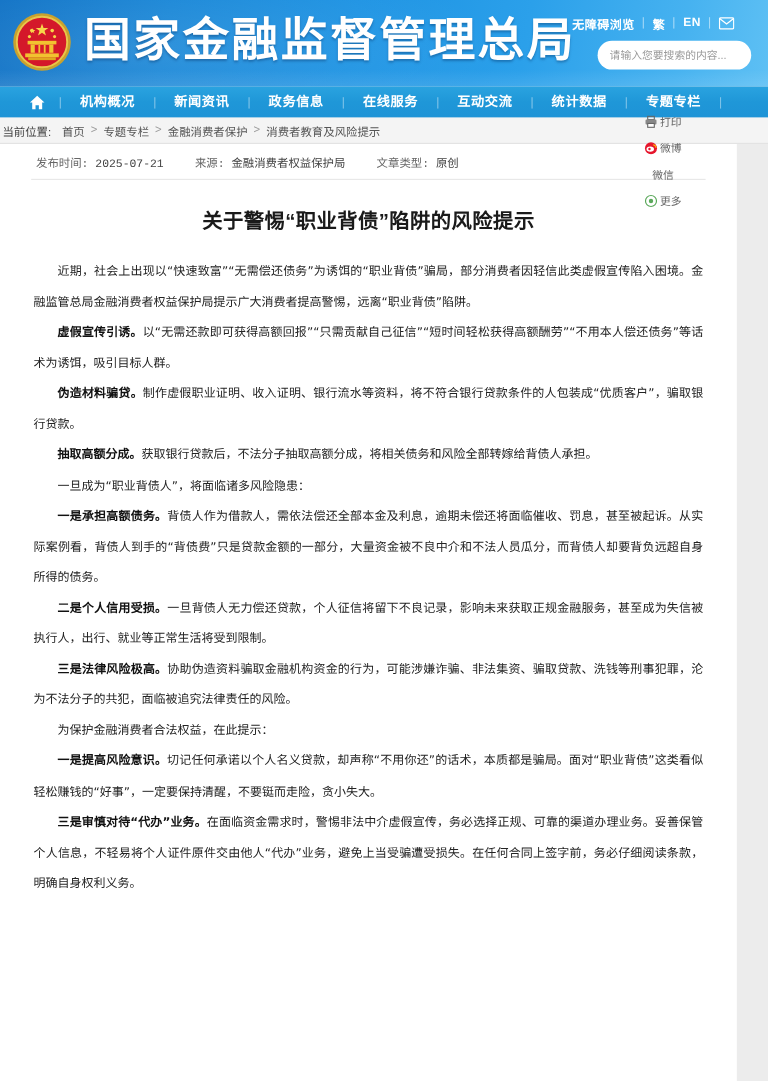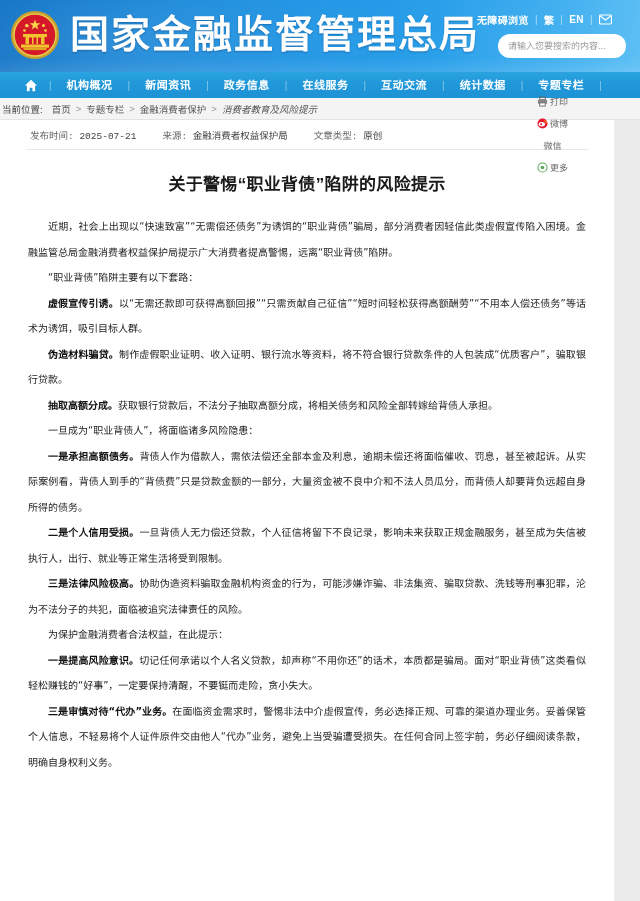--- a/index.html
+++ b/index.html
@@ -121,21 +121,21 @@
     align-items: center;
     padding-left: 2px;
     font-size: 9.5px;
     color: #555;
     white-space: nowrap;
     gap: 3px;
   }
   .breadcrumb .bc-label { color: #444; padding-right: 6px; }
   .breadcrumb a { color: #555; text-decoration: none; }
   .breadcrumb .bc-arrow { color: #999; padding: 0 2px; }
-  .breadcrumb .bc-current { color: #555; font-style: italic; }
+  .breadcrumb .bc-current { color: #555; }
 
   
   .content-wrap {
     width: 640px;
     background: #ececec;
     height: calc(901px - 72px - 26px - 22px);
   }
   .article {
     width: 614px;
     min-height: 100%;
@@ -349,21 +349,20 @@
             </span>
             <span>更多</span>
           </span>
         </div>
       </div>
 
       <div class="title">关于警惕“职业背债”陷阱的风险提示</div>
 
       <div class="body">
         <p><span>近期，社会上出现以“快速致富”“无需偿还债务”为诱饵的“职业背债”骗局，部分消费者因轻信此类虚假宣传陷入困境。金融监管总局金融消费者权益保护局提示广大消费者提高警惕，远离“职业背债”陷阱。</span></p>
-        <p><span>“职业背债”陷阱主要有以下套路：</span></p>
         <p><b>虚假宣传引诱。</b><span>以“无需还款即可获得高额回报”“只需贡献自己征信”“短时间轻松获得高额酬劳”“不用本人偿还债务”等话术为诱饵，吸引目标人群。</span></p>
         <p><b>伪造材料骗贷。</b><span>制作虚假职业证明、收入证明、银行流水等资料，将不符合银行贷款条件的人包装成“优质客户”，骗取银行贷款。</span></p>
         <p><b>抽取高额分成。</b><span>获取银行贷款后，不法分子抽取高额分成，将相关债务和风险全部转嫁给背债人承担。</span></p>
         <p><span>一旦成为“职业背债人”，将面临诸多风险隐患：</span></p>
         <p><b>一是承担高额债务。</b><span>背债人作为借款人，需依法偿还全部本金及利息，逾期未偿还将面临催收、罚息，甚至被起诉。从实际案例看，背债人到手的“背债费”只是贷款金额的一部分，大量资金被不良中介和不法人员瓜分，而背债人却要背负远超自身所得的债务。</span></p>
         <p><b>二是个人信用受损。</b><span>一旦背债人无力偿还贷款，个人征信将留下不良记录，影响未来获取正规金融服务，甚至成为失信被执行人，出行、就业等正常生活将受到限制。</span></p>
         <p><b>三是法律风险极高。</b><span>协助伪造资料骗取金融机构资金的行为，可能涉嫌诈骗、非法集资、骗取贷款、洗钱等刑事犯罪，沦为不法分子的共犯，面临被追究法律责任的风险。</span></p>
         <p><span>为保护金融消费者合法权益，在此提示：</span></p>
         <p><b>一是提高风险意识。</b><span>切记任何承诺以个人名义贷款，却声称“不用你还”的话术，本质都是骗局。面对“职业背债”这类看似轻松赚钱的“好事”，一定要保持清醒，不要铤而走险，贪小失大。</span></p>
         <p><b>三是审慎对待“代办”业务。</b><span>在面临资金需求时，警惕非法中介虚假宣传，务必选择正规、可靠的渠道办理业务。妥善保管个人信息，不轻易将个人证件原件交由他人“代办”业务，避免上当受骗遭受损失。在任何合同上签字前，务必仔细阅读条款，明确自身权利义务。</span></p>

